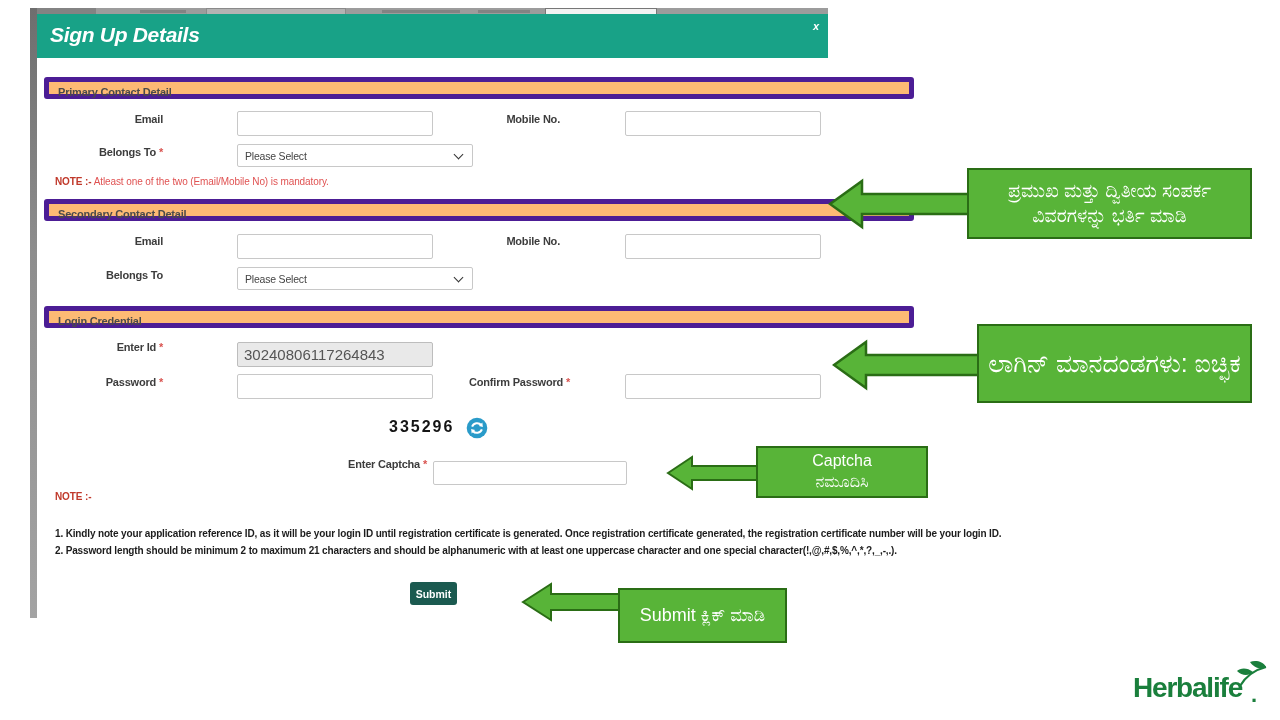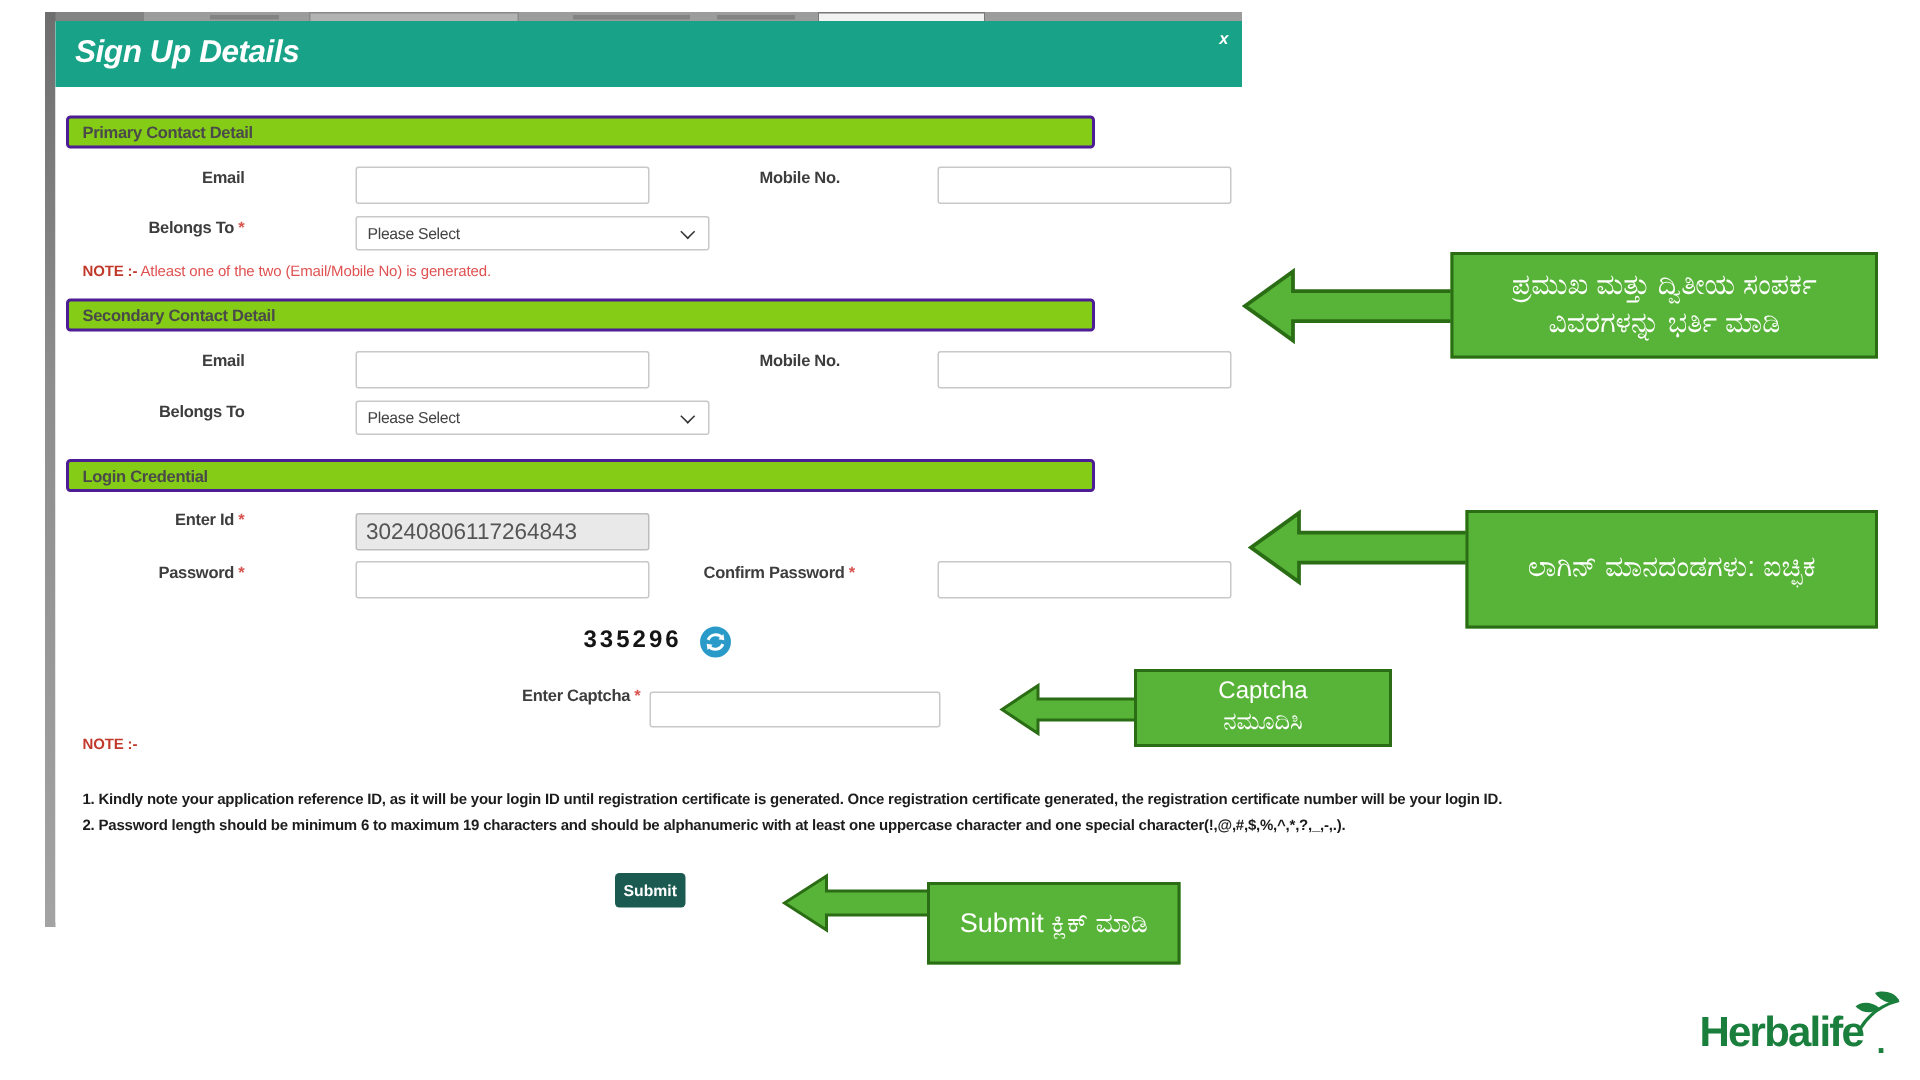--- a/index.html
+++ b/index.html
@@ -15,22 +15,22 @@
   .pts-smudge { position:absolute; top:2px; height:3px; background:#6f6f6f; opacity:.55; }
   .page-left-strip { left:30px; top:8px; width:7px; height:610px; position:absolute;
                      background:linear-gradient(180deg,#6e6e6e 0%,#8d8d8d 40%,#a3a3a3 100%); }
 
   
   .modal { left:37px; top:14px; width:791px; height:601px; background:#fff; position:absolute; }
   .modal-header { position:absolute; left:0; top:0; width:791px; height:44px; background:#18a287;font-style:italic; }
   .modal-title  { position:absolute; left:13px; top:9px; color:#fff; font-size:21px; font-weight:600; letter-spacing:-0.3px; }
   .modal-close  { position:absolute; right:9px; top:6px; color:#fff; font-size:11px; font-weight:700; cursor:pointer; }
 
-  .section-hd { position:absolute; left:7px; width:686px; height:22px; background:#84cc16;
-                border:2px solid #4c1d95; border-radius:3px; }
+  .section-hd { position:absolute; left:7px; width:870px; height:22px; background:#fdba74;
+                border:5px solid #4c1d95; border-radius:3px; }
   .section-hd span { position:absolute; left:9px; top:4px; font-size:11px; font-weight:700; color:#4a4a4a; letter-spacing:-0.2px; }
 
   .lbl { position:absolute; font-size:11px; font-weight:600; color:#3d3d3d; text-align:right; letter-spacing:-0.2px; }
   .lbl .req { color:#d9534f; font-weight:700; }
   .inp { position:absolute; width:196px; height:25px; border:1px solid #c8c8c8; border-radius:2px;
          background:#fff; font-size:15px; padding:0 6px; color:#333; font-family:"Liberation Sans",sans-serif; }
   .inp.readonly { background:#e9e9e9; border-color:#bdbdbd; color:#555; }
 
   .selbox { position:absolute; width:236px; height:23px; border:1px solid #c8c8c8; border-radius:2px;
             background:#fff; cursor:pointer; }
@@ -98,21 +98,21 @@
 
   <div class="lbl" style="left:0;width:126px;top:132px;">
     <span>Belongs To</span> <span class="req">*</span>
   </div>
   <div class="selbox" style="left:200px;top:130px;">
     <span class="selval">Please Select</span>
     <span class="chev"></span>
   </div>
 
   <div class="note-red" style="left:18px;top:162px;">
-    <b>NOTE :-</b> <span>Atleast one of the two (Email/Mobile No) is generated.</span>
+    <b>NOTE :-</b> <span>Atleast one of the two (Email/Mobile No) is mandatory.</span>
   </div>
 
   <div class="section-hd" style="top:185px;">
     <span>Secondary Contact Detail</span>
   </div>
 
   <div class="lbl" style="left:0;width:126px;top:221px;">
     <span>Email</span>
   </div>
   <input class="inp" style="left: 200px; top: 220px;">
@@ -162,40 +162,40 @@
 
   <div class="lbl" style="left:250px;width:140px;top:444px;">
     <span>Enter Captcha</span> <span class="req">*</span>
   </div>
   <input class="inp" style="left: 396px; top: 447px; width: 194px; height: 24px;">
 
   <div class="note-red" style="left:18px;top:477px;">
     <b>NOTE :-</b>
   </div>
   <div class="bottom-note" style="left:18px;top:514px;">1. Kindly note your application reference ID, as it will be your login ID until registration certificate is generated. Once registration certificate generated, the registration certificate number will be your login ID.</div>
-  <div class="bottom-note" style="left:18px;top:531px;">2. Password length should be minimum 6 to maximum 19 characters and should be alphanumeric with at least one uppercase character and one special character(!,@,#,$,%,^,*,?,_,-,.).</div>
+  <div class="bottom-note" style="left:18px;top:531px;">2. Password length should be minimum 2 to maximum 21 characters and should be alphanumeric with at least one uppercase character and one special character(!,@,#,$,%,^,*,?,_,-,.).</div>
 
   <button class="submit-btn" style="left:373px;top:568px;">Submit</button>
 </div>
 
 <div class="callout" style="left:828px;top:168px;width:424px;height:72px;">
   <svg class="abs" style="left:0;top:8px;" width="142" height="56" viewBox="0 0 142 56">
     <polygon points="2,28 34,5 34,18 142,18 142,38 34,38 34,51" fill="#58b438" stroke="#2a6d15" stroke-width="2.5" stroke-linejoin="miter"></polygon>
   </svg>
   <div class="co-box" style="left:139px;top:0;width:285px;height:71px;font-size:19px;">
     <div class="l1">ಪ್ರಮುಖ ಮತ್ತು ದ್ವಿತೀಯ ಸಂಪರ್ಕ</div>
     <div class="l2">ವಿವರಗಳನ್ನು ಭರ್ತಿ ಮಾಡಿ</div>
   </div>
 </div>
 
 <div class="callout" style="left:832px;top:324px;width:420px;height:80px;">
   <svg class="abs" style="left:0;top:13px;" width="148" height="56" viewBox="0 0 148 56">
     <polygon points="2,28 34,5 34,18 148,18 148,38 34,38 34,51" fill="#58b438" stroke="#2a6d15" stroke-width="2.5" stroke-linejoin="miter"></polygon>
   </svg>
-  <div class="co-box" style="left:145px;top:16px;width:275px;height:79px;font-size:19px;">
+  <div class="co-box" style="left:145px;top:0;width:275px;height:79px;font-size:25px;">
     <div class="l1">ಲಾಗಿನ್ ಮಾನದಂಡಗಳು: ಐಚ್ಛಿಕ</div>
   </div>
 </div>
 
 <div class="callout" style="left:666px;top:446px;width:262px;height:56px;text-decoration:underline;">
   <svg class="abs" style="left:0;top:7px;" width="94" height="40" viewBox="0 0 94 40">
     <polygon points="2,20 26,4 26,13 94,13 94,27 26,27 26,36" fill="#58b438" stroke="#2a6d15" stroke-width="2" stroke-linejoin="miter"></polygon>
   </svg>
   <div class="co-box" style="left:90px;top:0;width:172px;height:52px;font-size:16px;">
     <div class="l1">Captcha</div>

